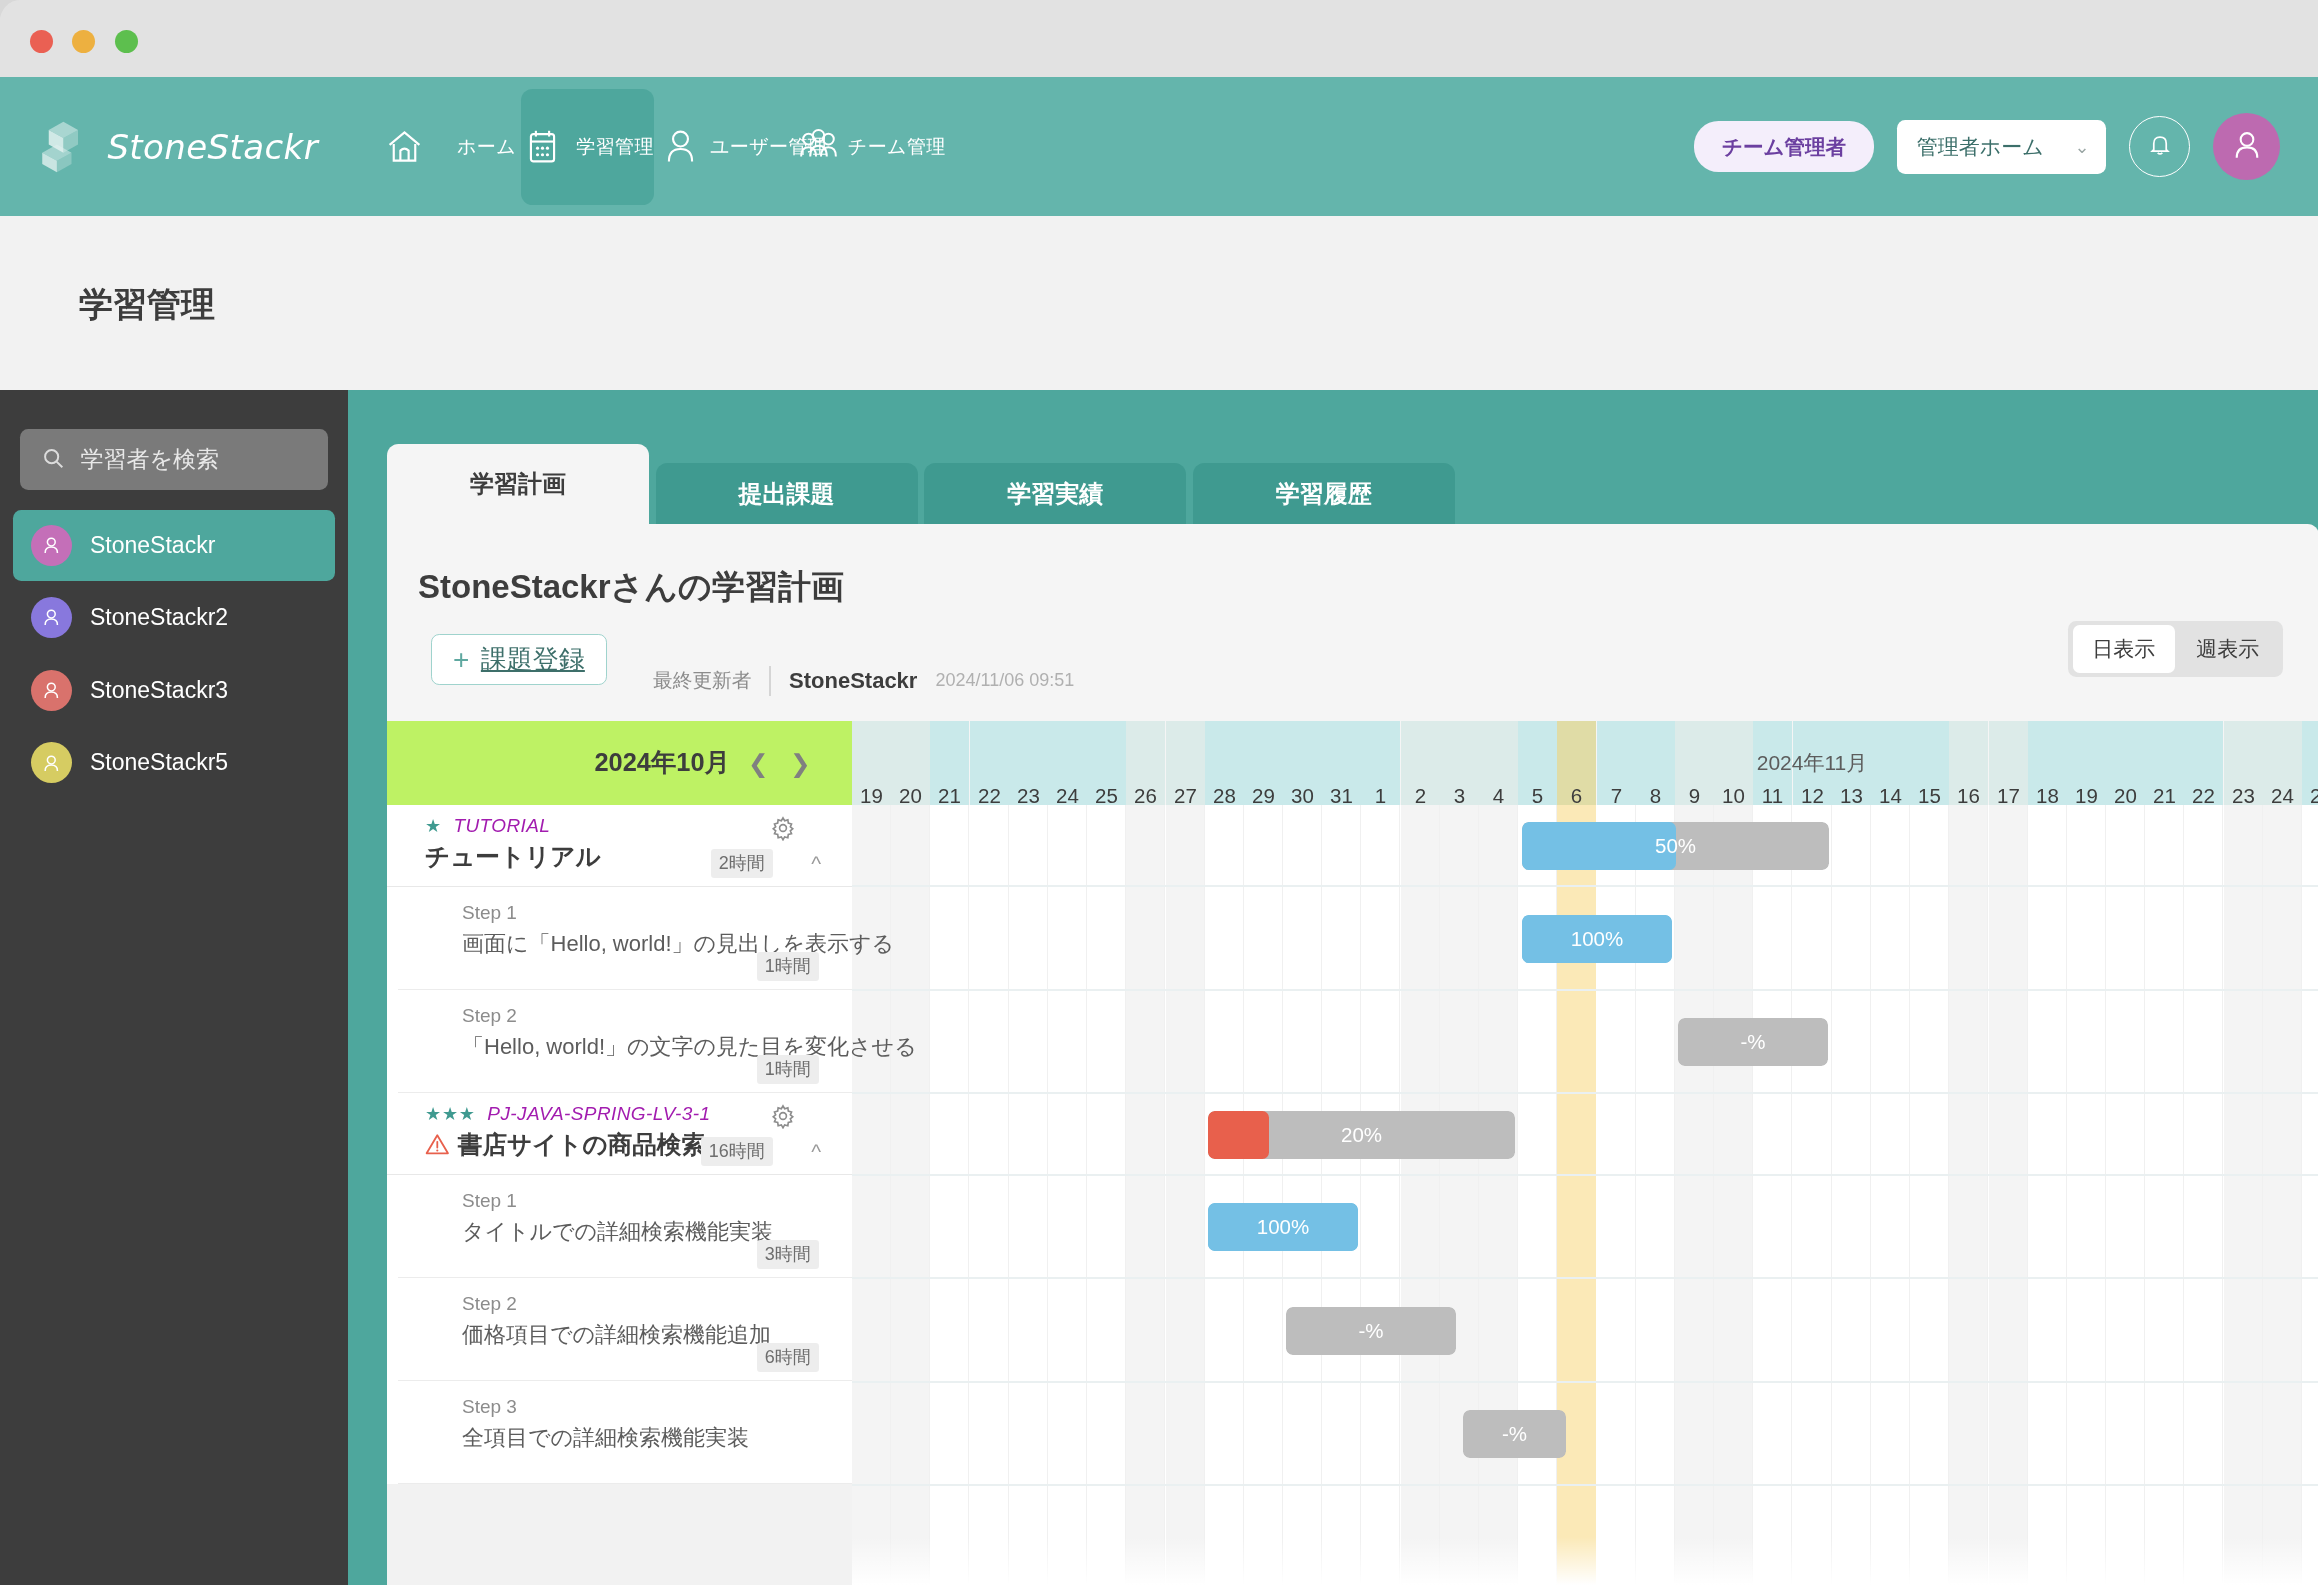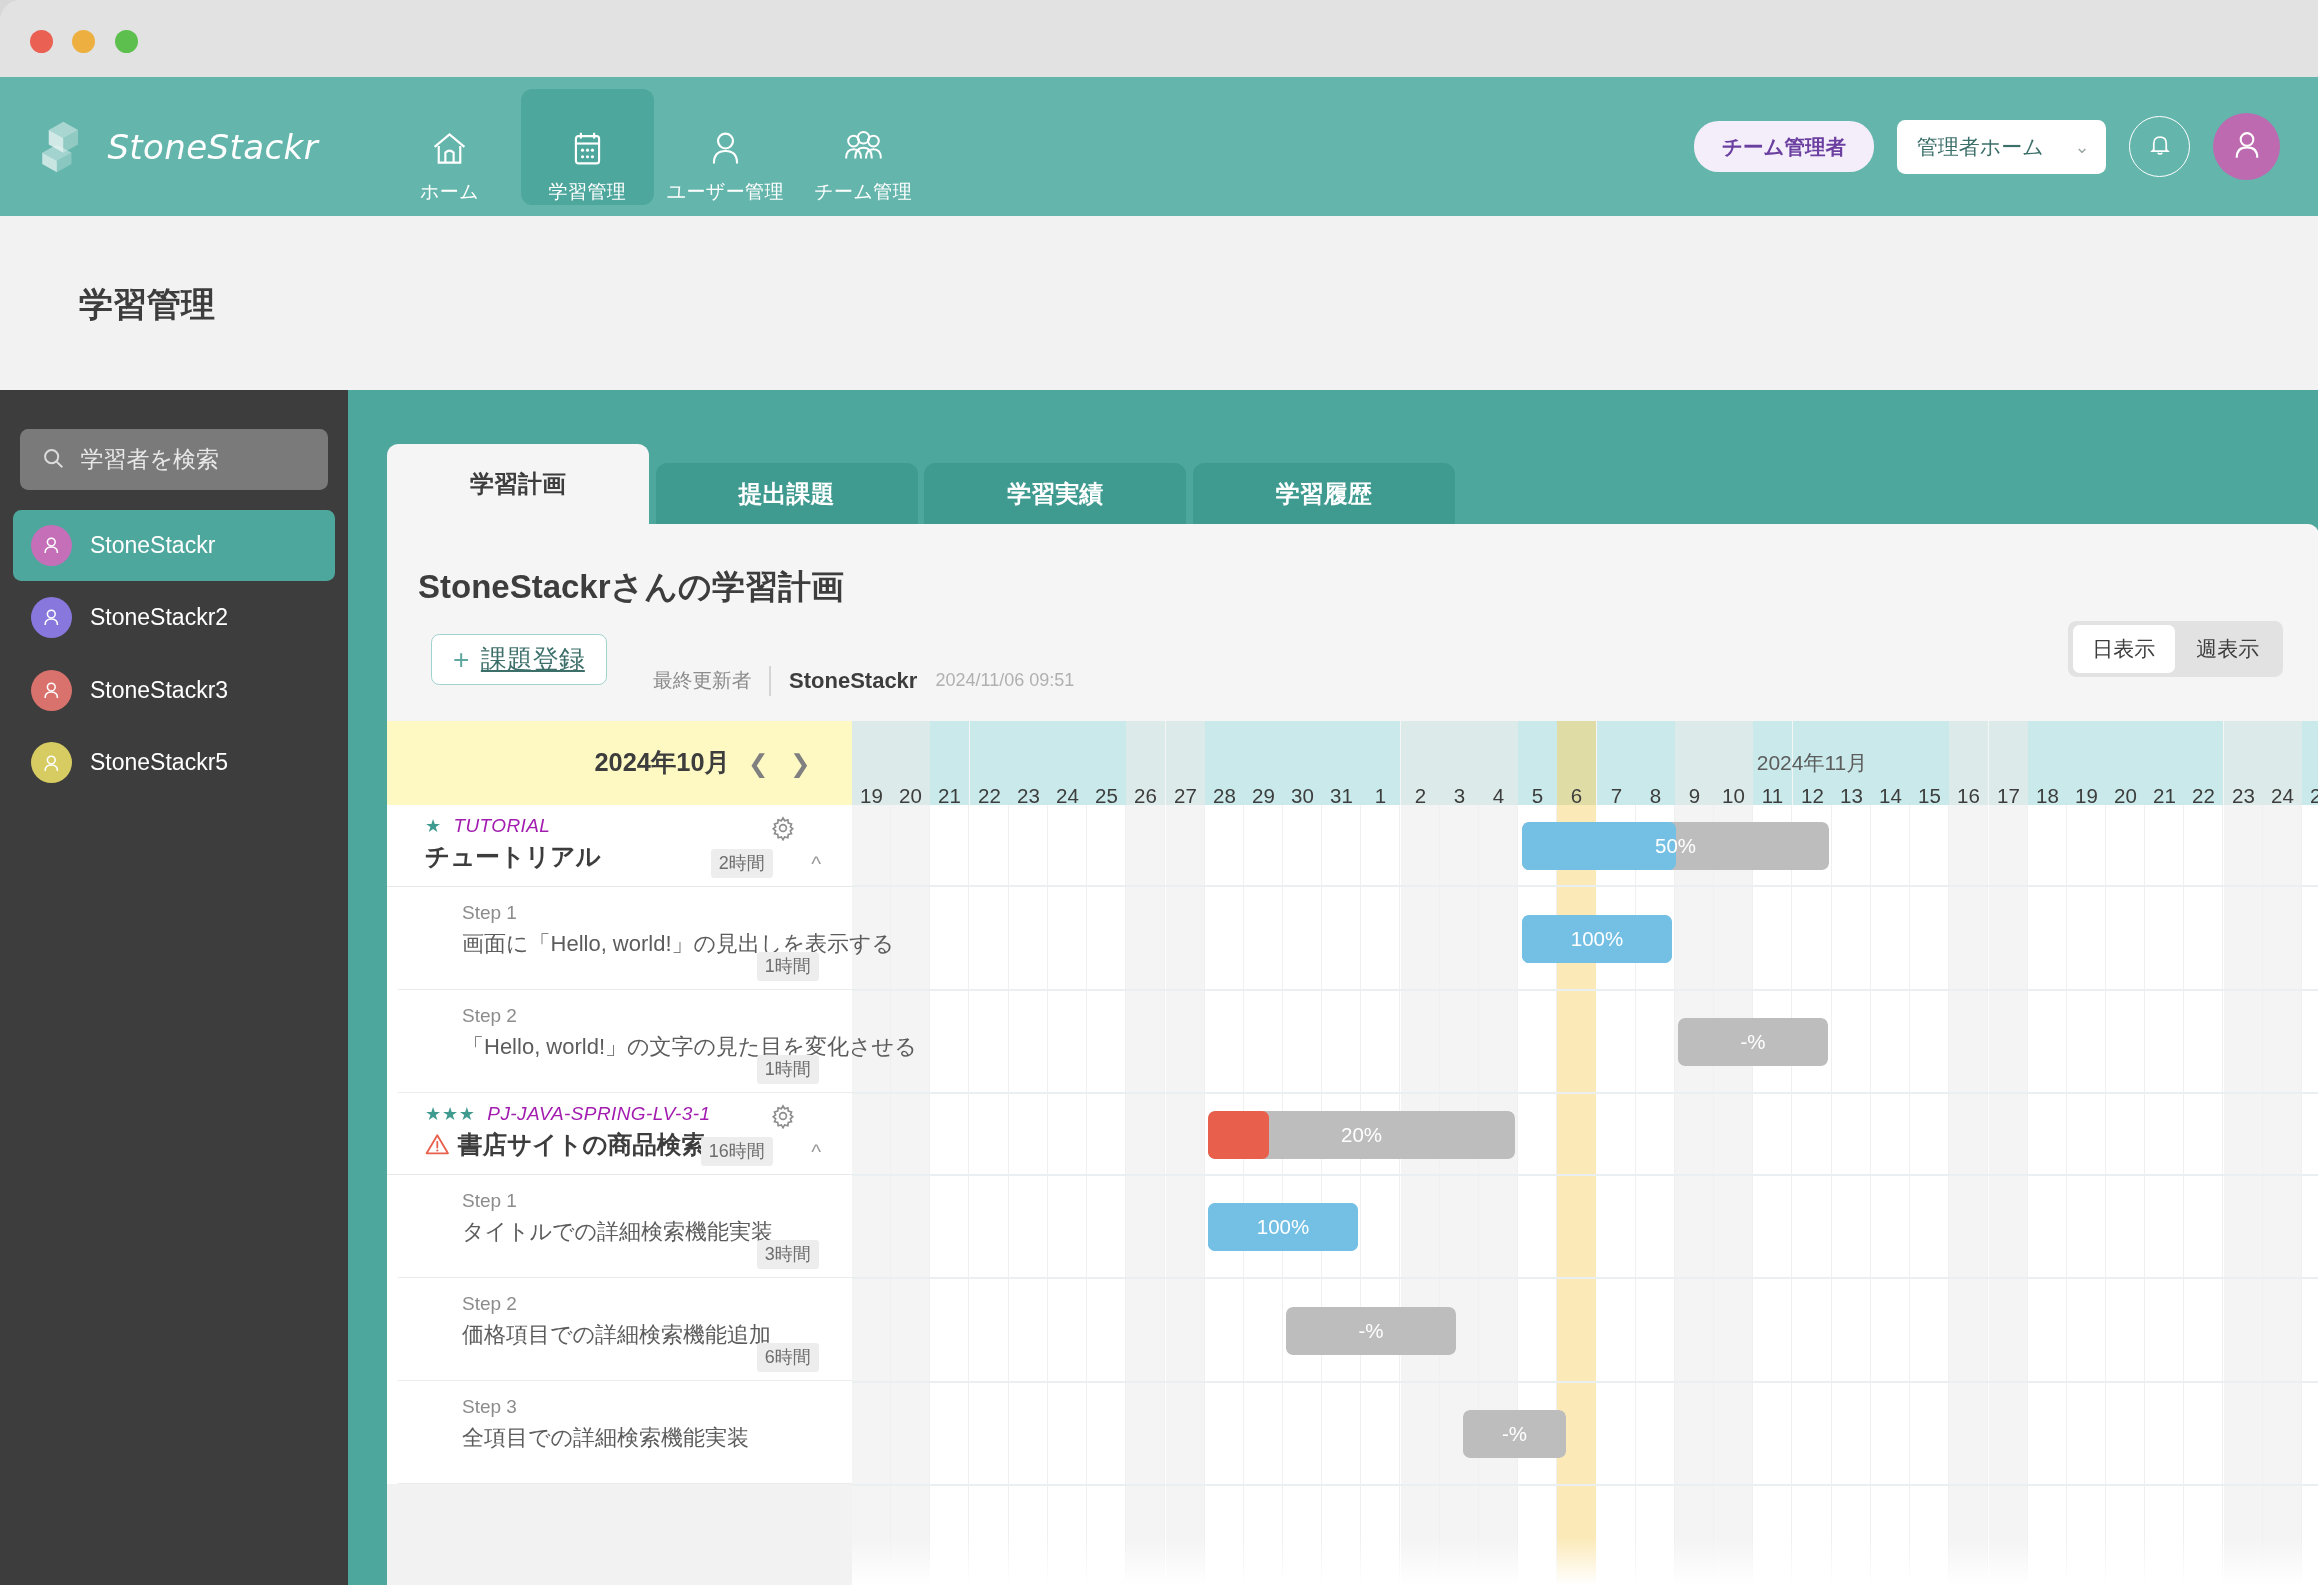--- a/index.html
+++ b/index.html
@@ -38,21 +38,21 @@
   }
   .brand { display: flex; align-items: center; gap: 16.4px; margin-left: 39px; width: 344px; }
   .brand-logo { width: 52px; height: 54px; }
   .brand-name {
     font-size: 34px; color: #ffffff; font-style: italic;
     letter-spacing: 0.4px; font-family: "DejaVu Sans", sans-serif;
   }
   .mainnav { display: flex; align-items: center; gap: 4.9px; }
   .navitem {
     width: 133px; height: 116px; border-radius: 11.5px;
-    display: flex; flex-direction: column; align-items: center; justify-content: flex-end;
+    display: flex; flex-direction: row; align-items: center; justify-content: space-between;
     gap: 8.2px; color: #ffffff; cursor: pointer;
   }
   .navitem.active { background: #4ea79d; }
   .navitem .nlabel { font-size: 19px; letter-spacing: 0.4px; white-space: nowrap; }
   .navicon { width: 43px; height: 43px; display: block; }
 
   .header-right {
     position: absolute; right: 39px; top: 0; height: 139px;
     display: flex; align-items: center; gap: 23px;
   }
@@ -169,21 +169,21 @@
   .gantt {
     position: absolute; left: 0; top: 197px; width: 1932px; height: 864px;
     overflow: hidden;
   }
   .gantt-left {
     position: absolute; left: 0; top: 0; width: 465px; height: 864px;
     background: #f2f2f2; z-index: 5;
   }
   .month-nav {
     height: 84px; display: flex; align-items: center; justify-content: flex-end;
-    gap: 14.8px; padding-right: 38px; background: #fef9c3;
+    gap: 14.8px; padding-right: 38px; background: #bef264;
   }
   .month-label { font-size: 25.4px; font-weight: bold; color: #3d3d3d; }
   .navarrow { color: #808080; font-size: 24.6px; cursor: pointer; padding: 0 3.3px; }
 
   .task-rows { background: #ffffff; }
   .grp-row {
     position: relative; height: 82px; background: #ffffff;
     border-bottom: 1.6px solid #e8e8e8; padding: 9.8px 0 0 38px;
   }
   .grp-meta { display: flex; align-items: center; gap: 11.5px; }

